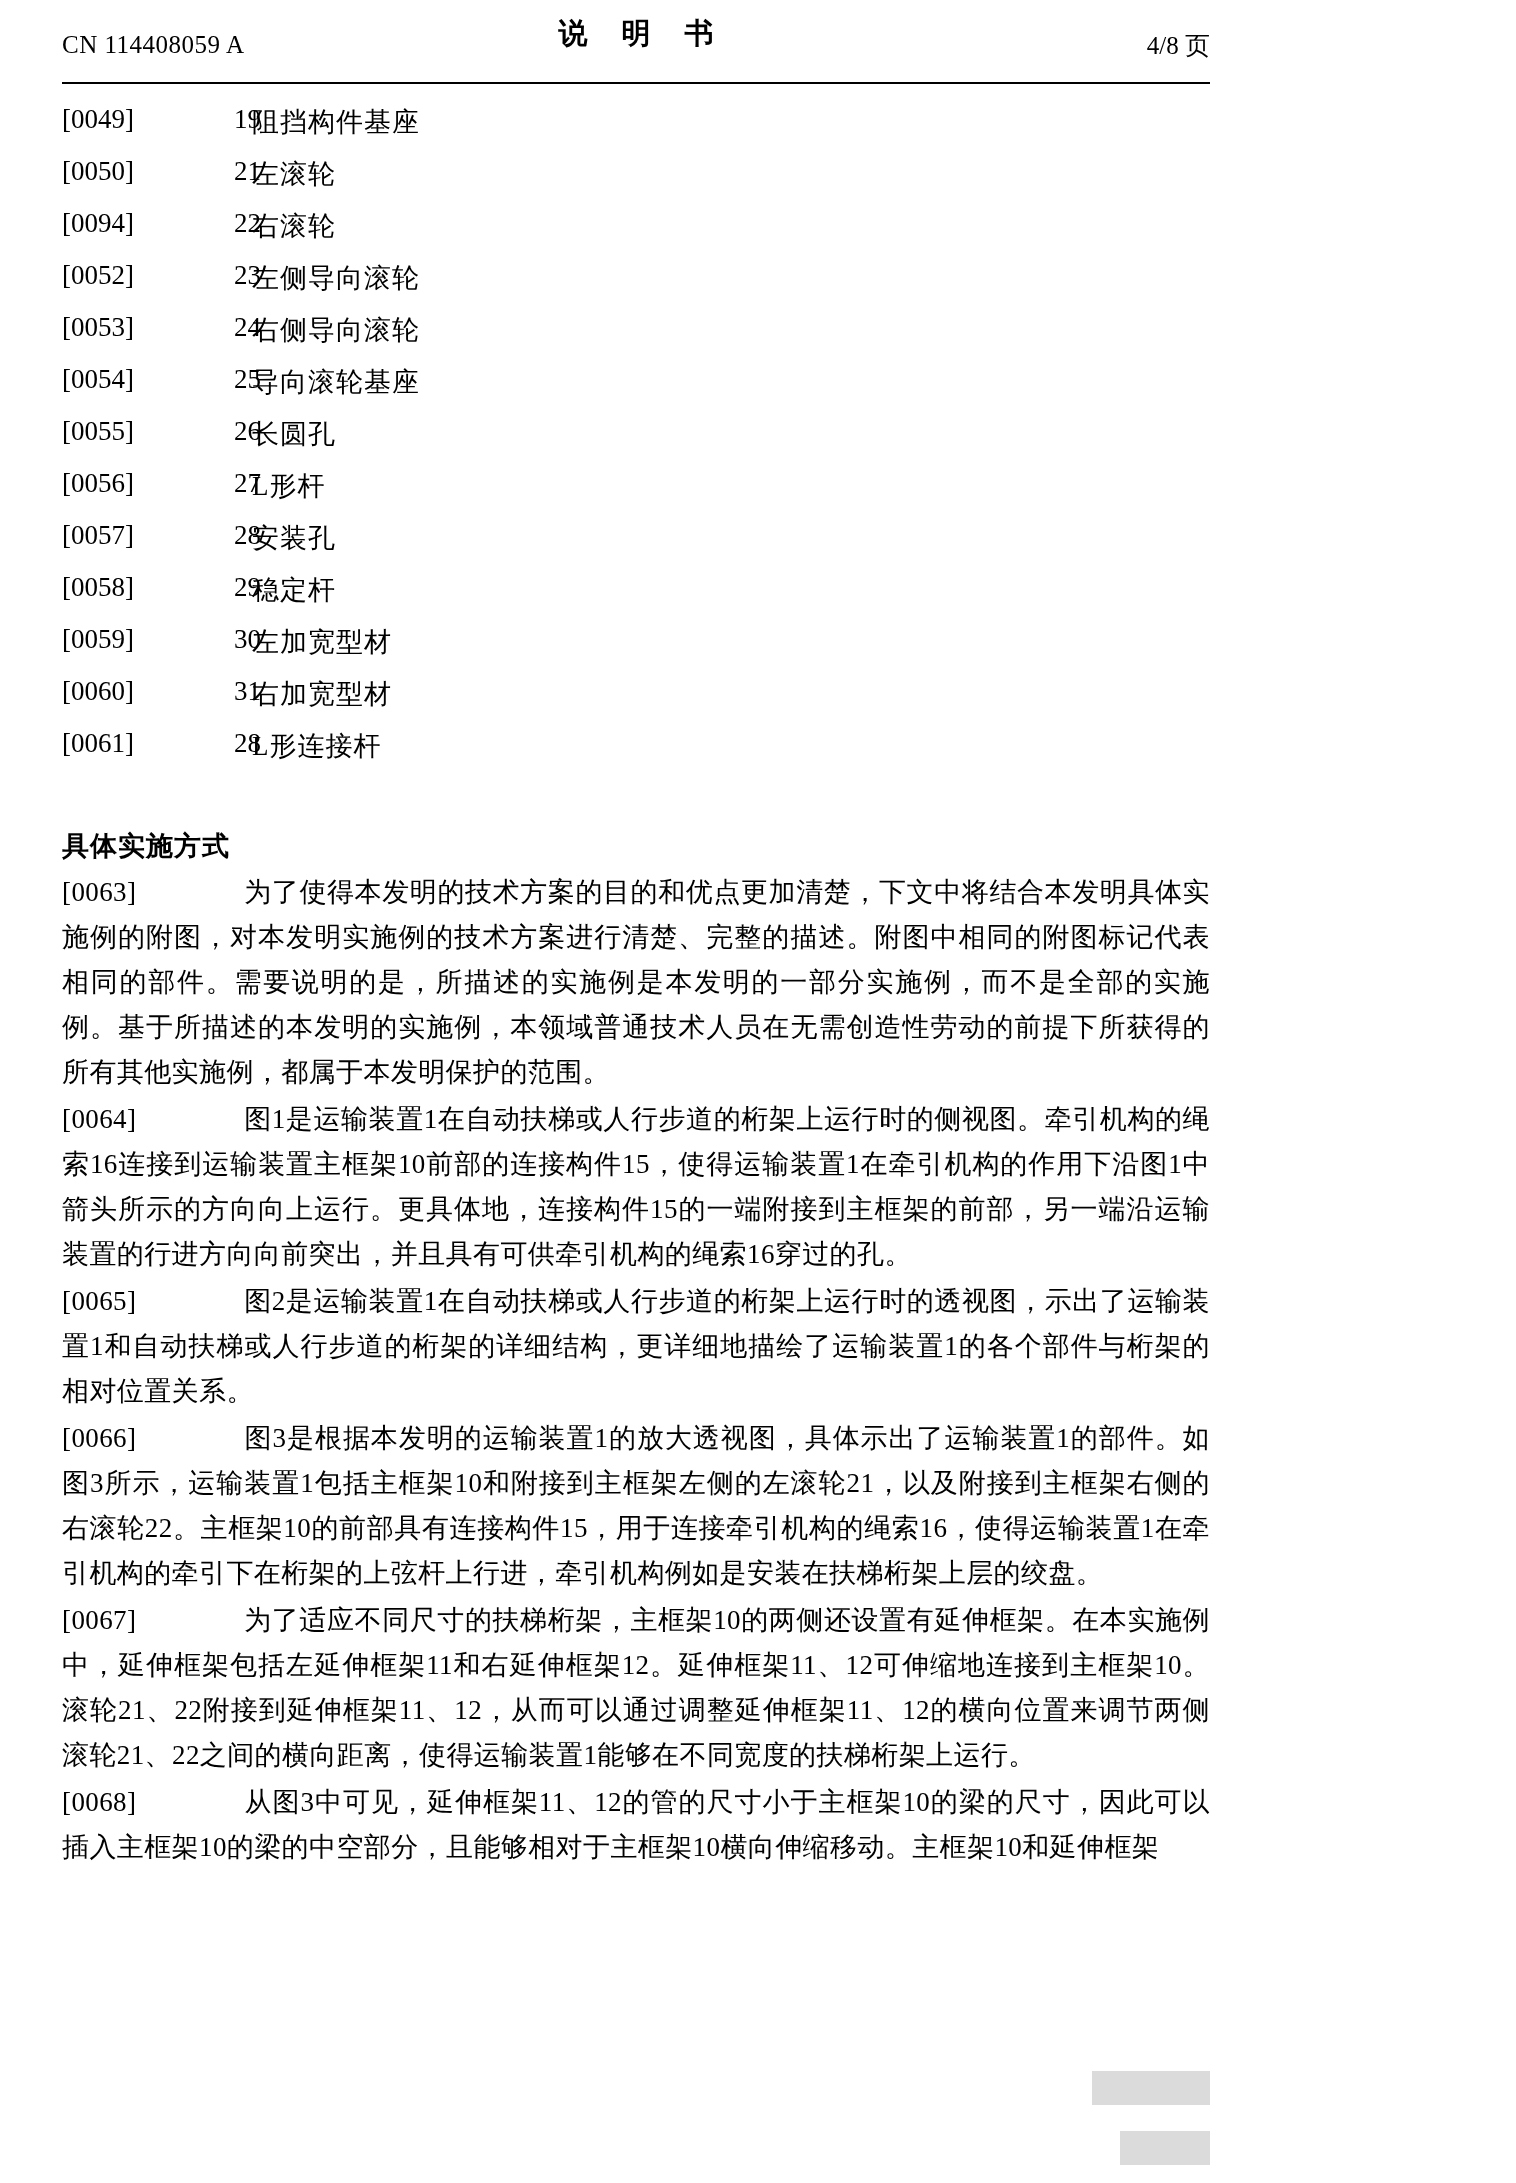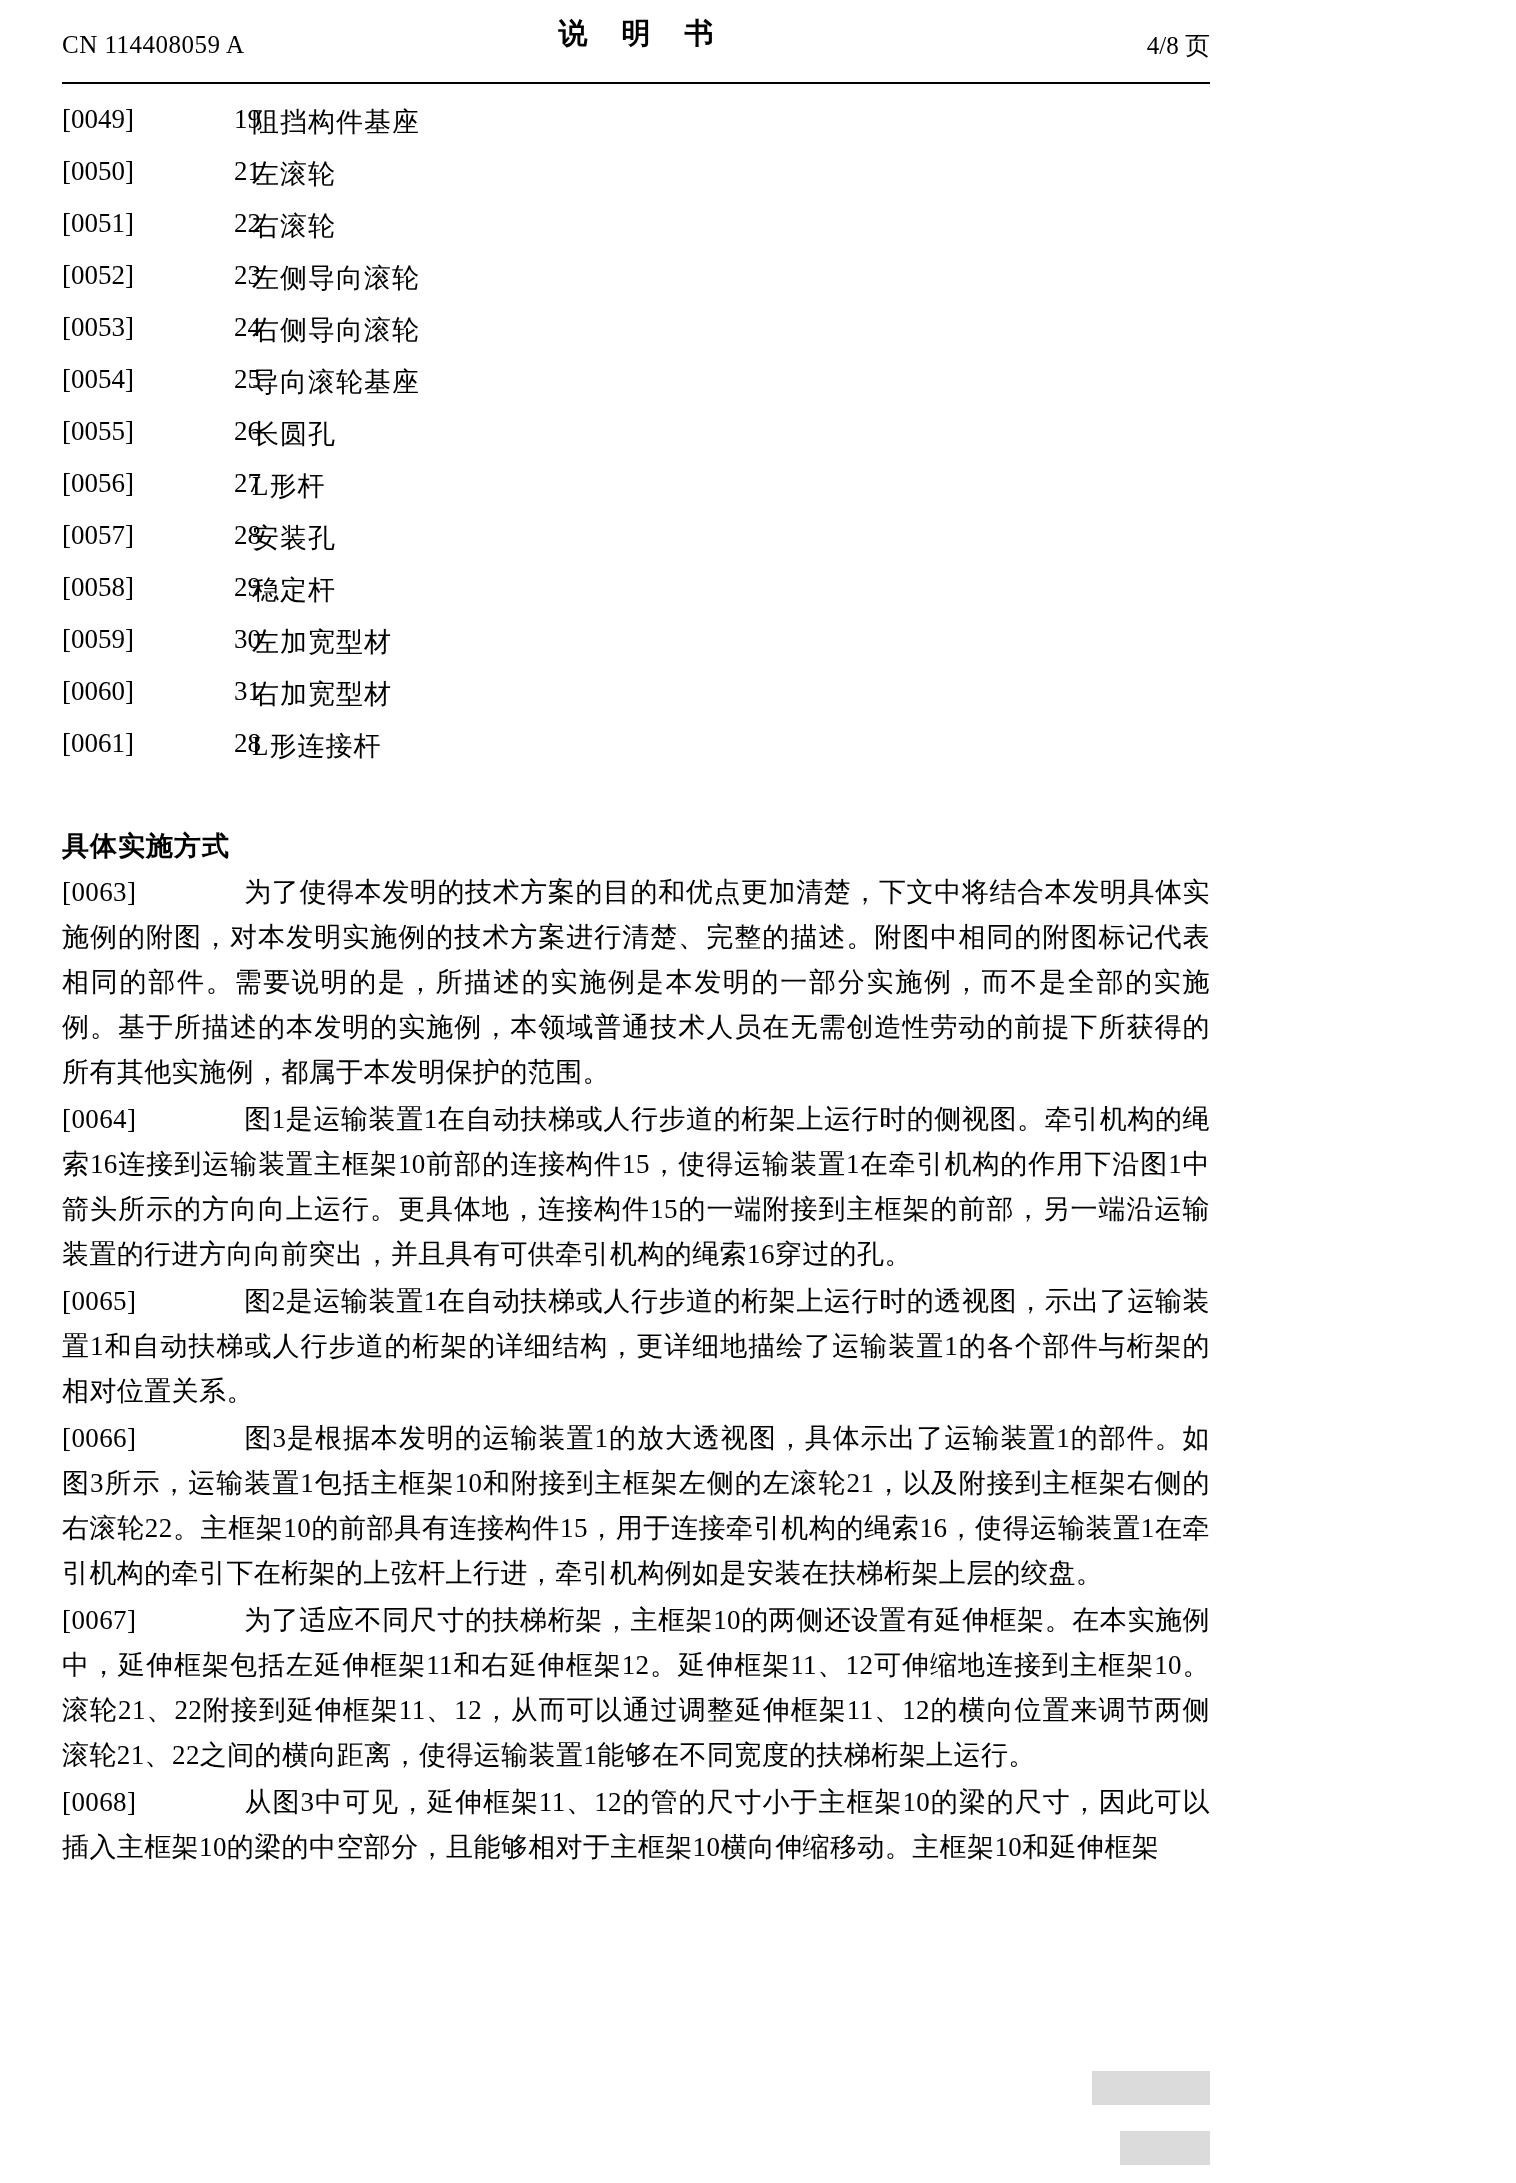--- a/index.html
+++ b/index.html
@@ -144,21 +144,21 @@
       <span class="ref-label">阻挡构件基座</span>
     </div>
 
     <div class="ref-row">
       <span class="ref-tag">[0050]</span>
       <span class="ref-num">21</span>
       <span class="ref-label">左滚轮</span>
     </div>
 
     <div class="ref-row">
-      <span class="ref-tag">[0051]</span>
+      <span class="ref-tag">[0094]</span>
       <span class="ref-num">22</span>
       <span class="ref-label">右滚轮</span>
     </div>
 
     <div class="ref-row">
       <span class="ref-tag">[0052]</span>
       <span class="ref-num">23</span>
       <span class="ref-label">左侧导向滚轮</span>
     </div>
 

